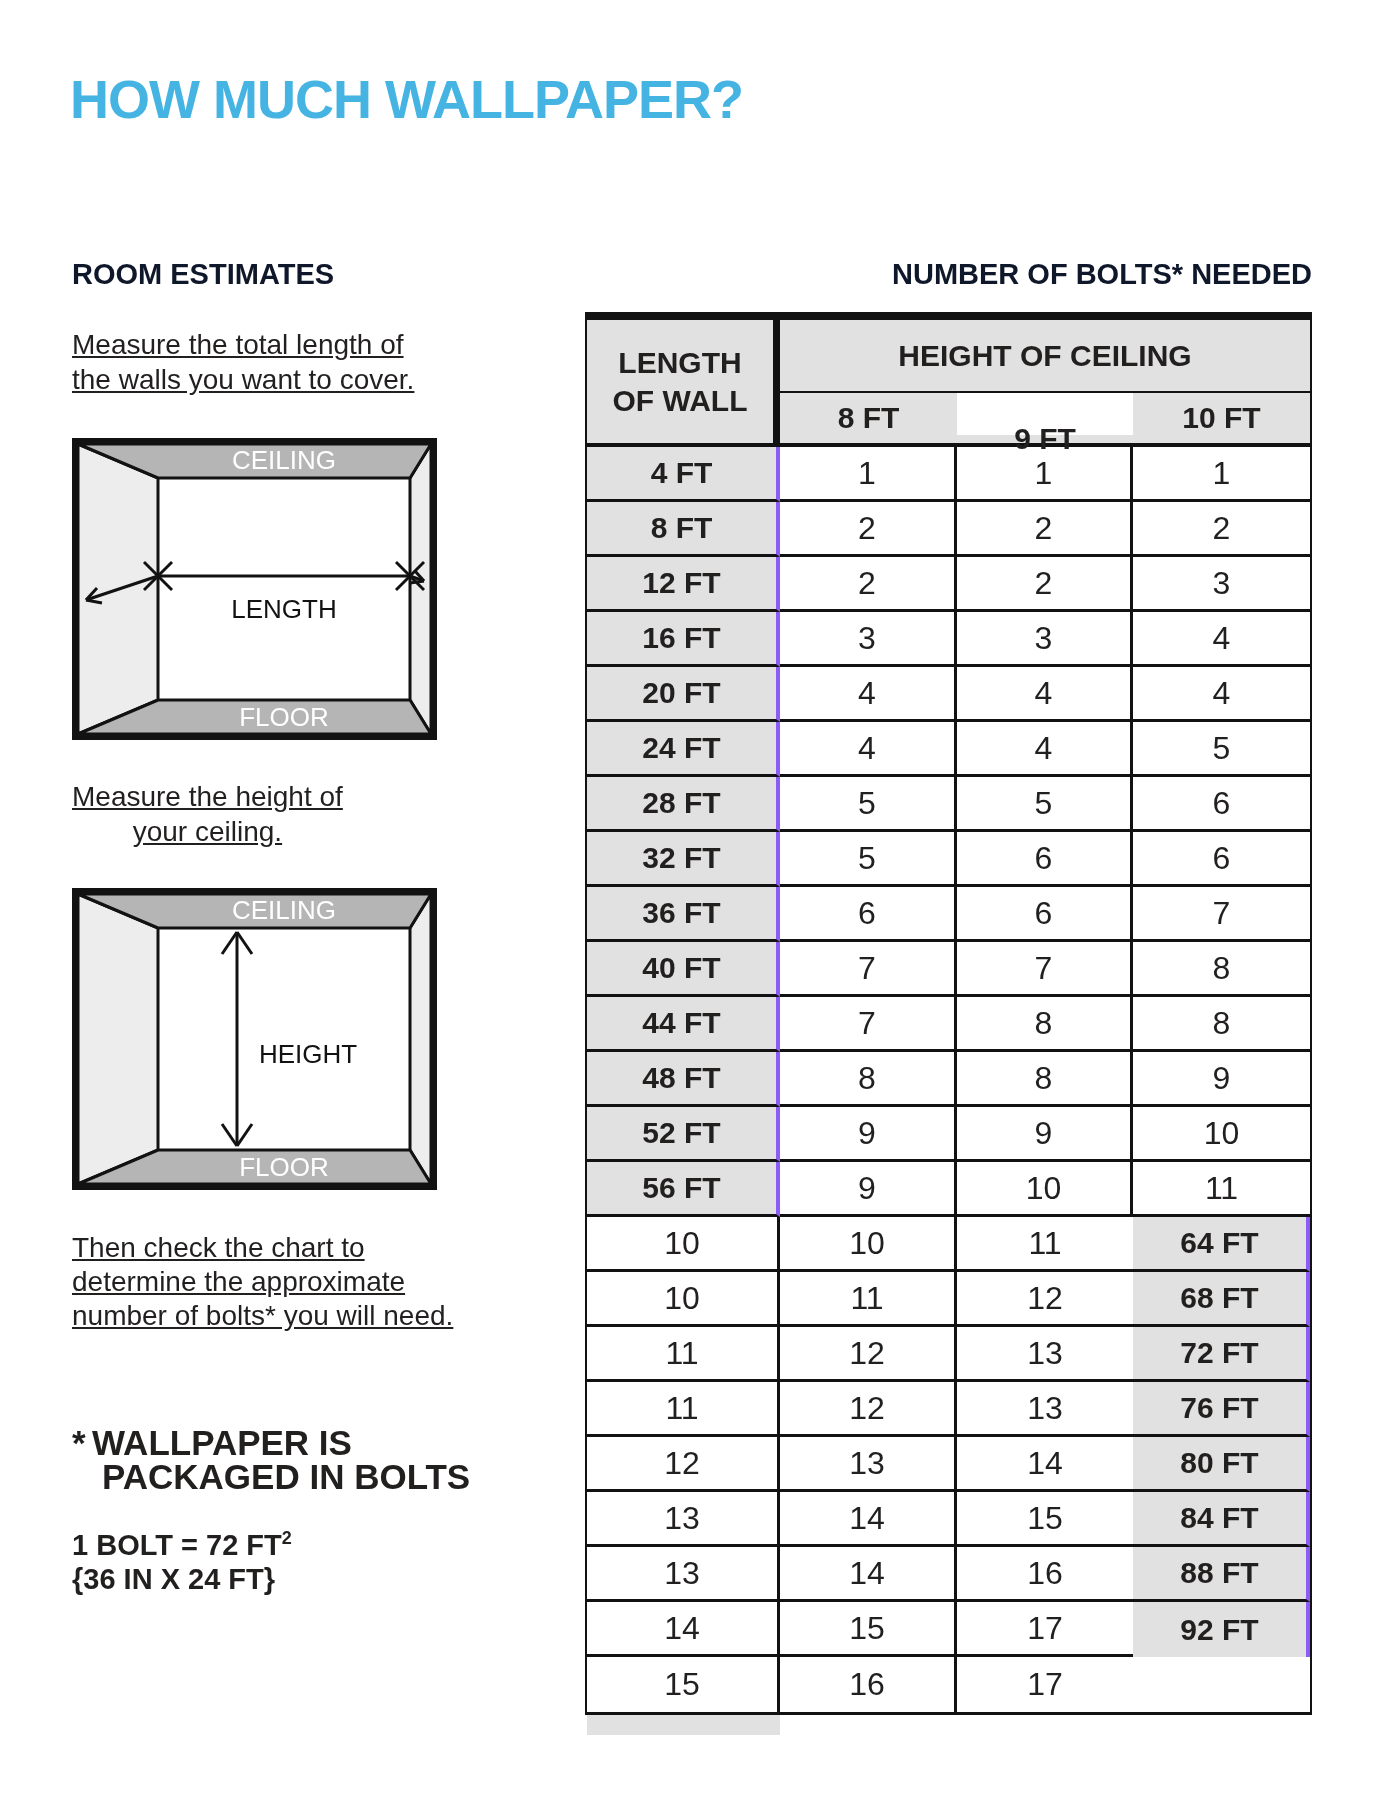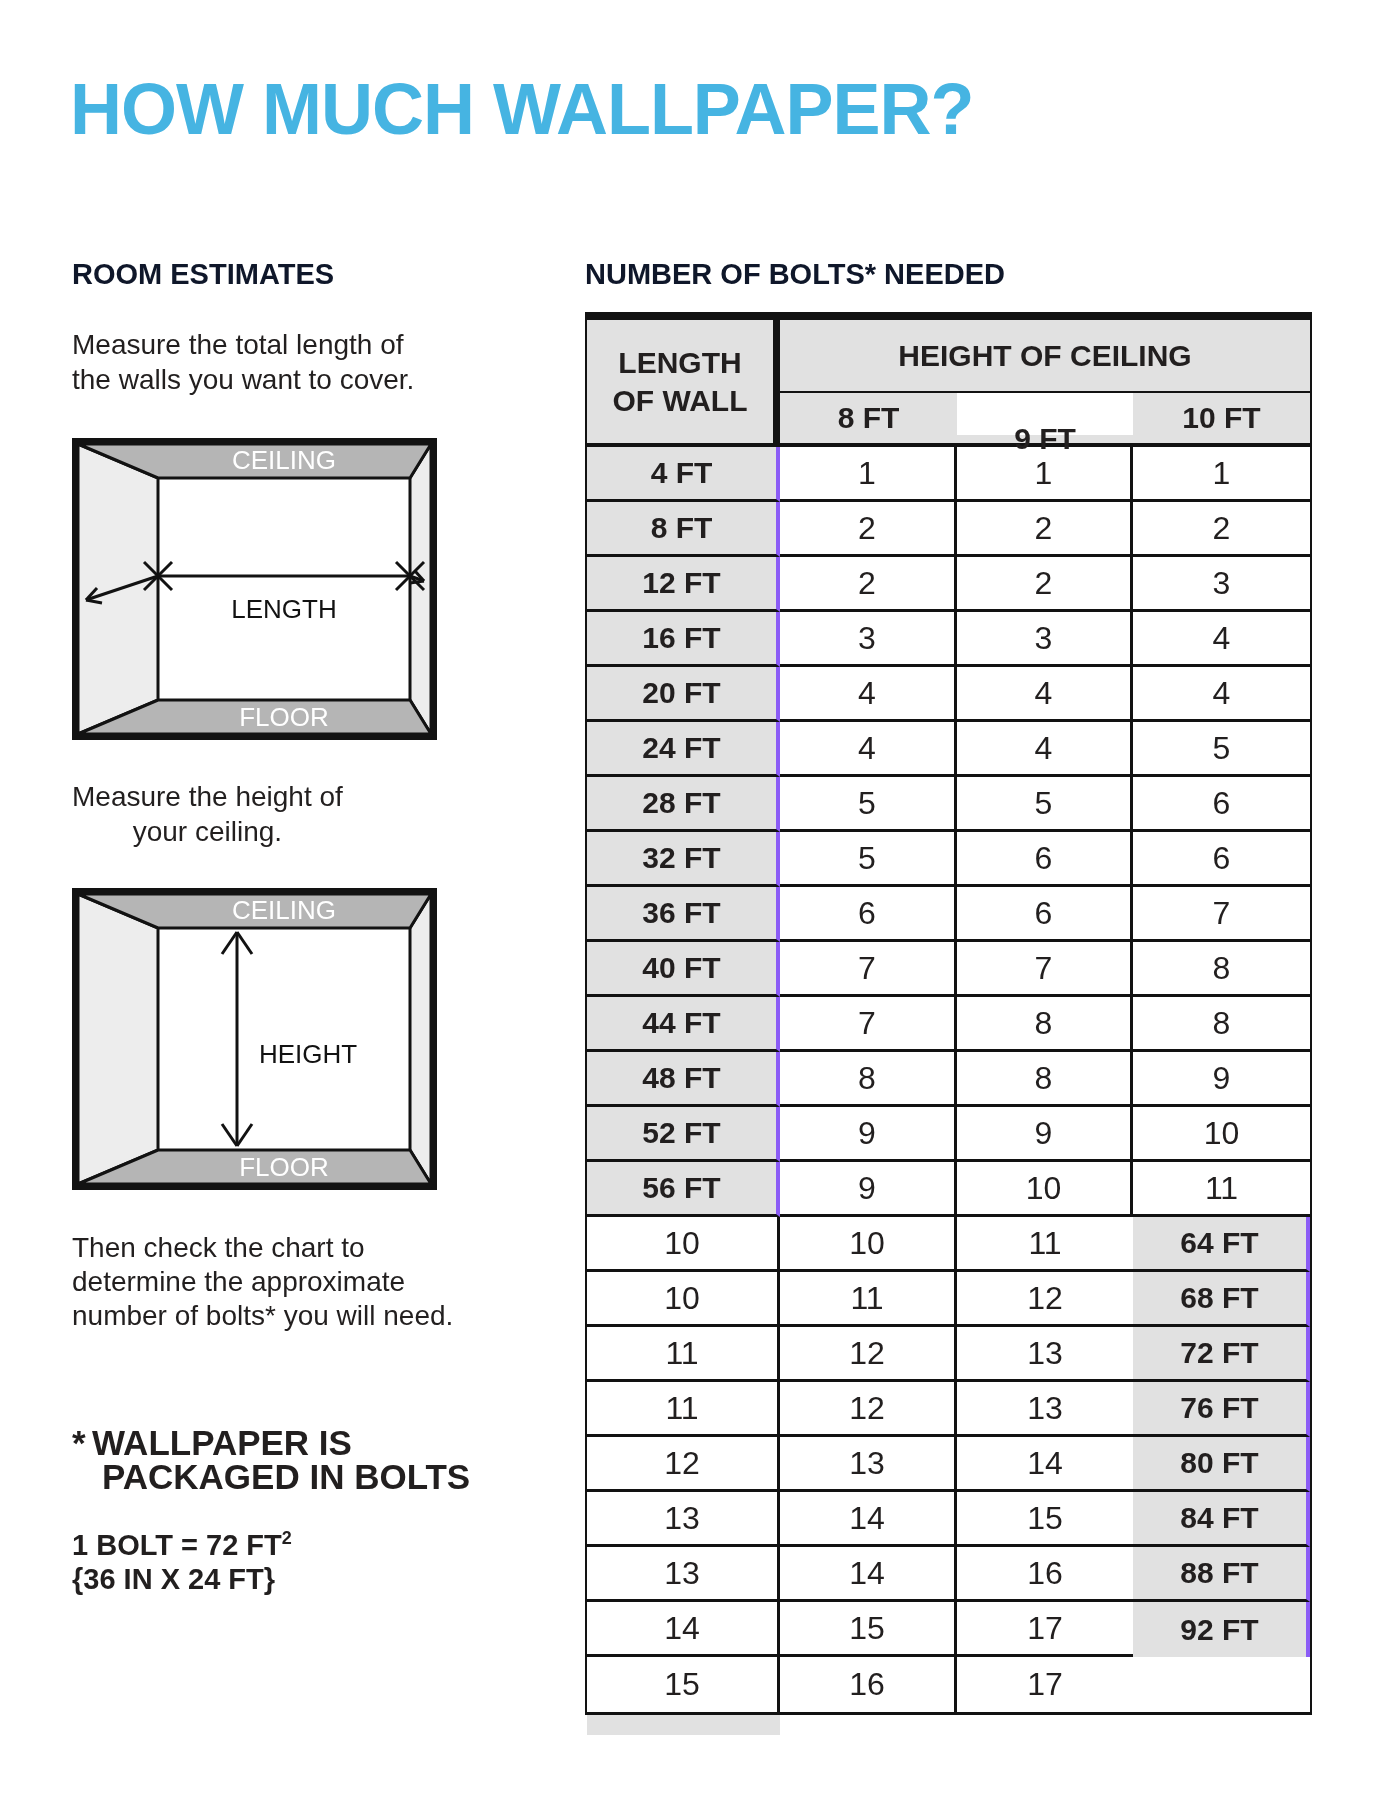--- a/index.html
+++ b/index.html
@@ -1,43 +1,43 @@
 <!DOCTYPE html>
 <html><head>
 <meta charset="utf-8">
 <style>
   * { margin:0; padding:0; box-sizing:border-box; }
   html,body { width:1391px; height:1800px; background:#ffffff; overflow:hidden;
               font-family:"Liberation Sans", sans-serif; color:#221f1f; }
   .abs { position:absolute; }
 
-  .page-title { left:70px; top:68px; font-size:72px; font-weight:bold;
+  .page-title { left:70px; top:68px; font-size:54px; font-weight:bold;
                 letter-spacing:-1px; color:#46b4e2; }
 
   .sec-heading { font-size:29px; font-weight:bold; color:#0f172a; letter-spacing:0; }
   .left-heading { left:72px; top:258px; }
 
-  .para { left:72px; font-size:28px; line-height:35px; color:#221f1f; }
+  .para { left:72px; font-size:28px; line-height:35px; color:#221f1f;text-decoration:underline; }
   .para span { display:block; }
   #para1 { top:327px; }
   #para2 { top:779px;text-align:center; }
   #para3 { top:1231px; line-height:34px; }
 
   .footnote { left:72px; top:1426px; font-size:35px; font-weight:bold; line-height:34px; }
   .footnote .star { display:inline-block; width:20px; vertical-align:top; }
   .footnote .ind { padding-left:30px; }
   .boltinfo { left:72px; top:1521px; font-size:29px; font-weight:bold; line-height:34px; }
   .boltinfo sup { font-size:18px; }
 
   .diagram { left:72px; width:365px; height:302px; }
   #diagram-length { top:438px; }
   #diagram-height { top:888px; }
 
   
-  .table-heading { left:585px; top:258px; width:727px; text-align:left; }
+  .table-heading { left:585px; top:258px; width:727px; text-align:right; }
 
   .bolt-table { left:585px; top:312px; width:727px;
                 border:2px solid #121212; border-top:8px solid #121212; border-bottom:3px solid #121212;
                 display:grid;
                 grid-template-columns:193px 177px 176px 177px;
                 grid-template-rows:73px 54px;
                 grid-auto-rows:55px;
                 background:#ffffff; }
   .cell { display:flex; align-items:center; justify-content:center; }
   .hdr  { background:#e1e1e1; font-weight:bold; font-size:30px; }

